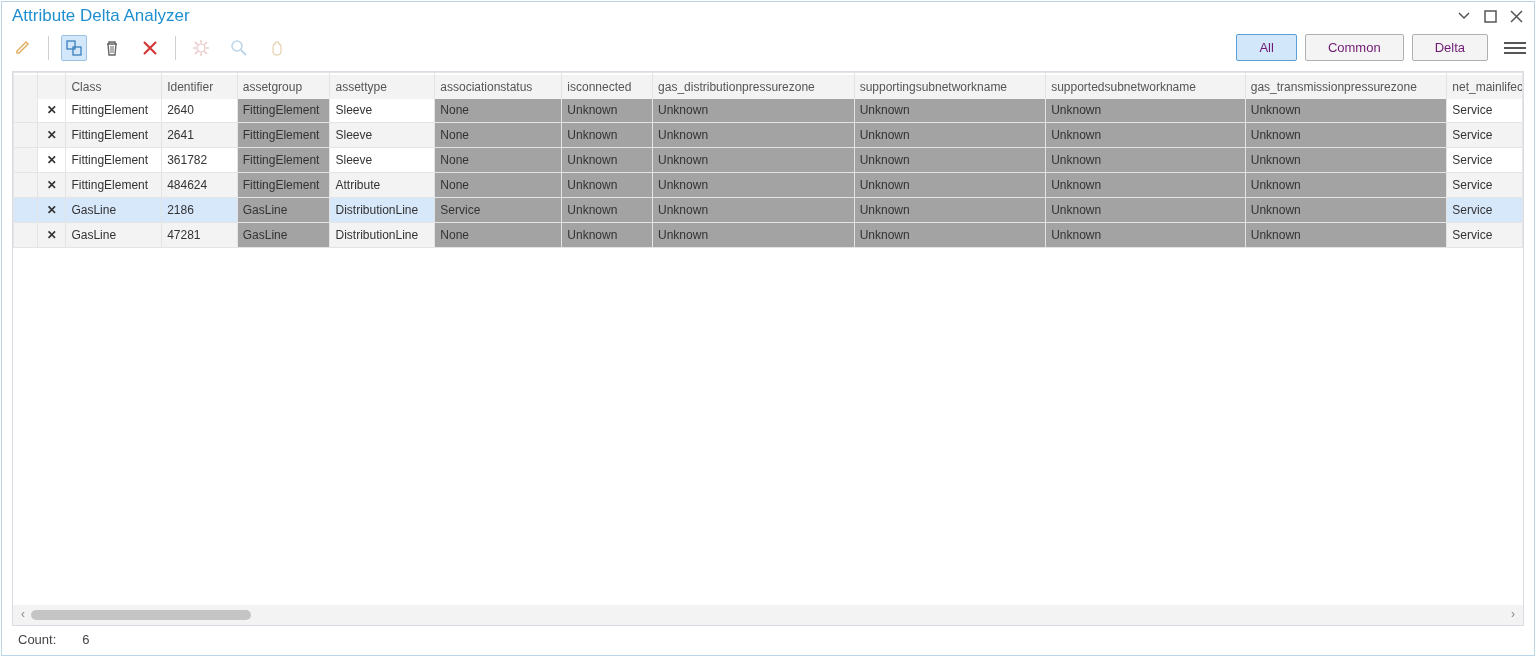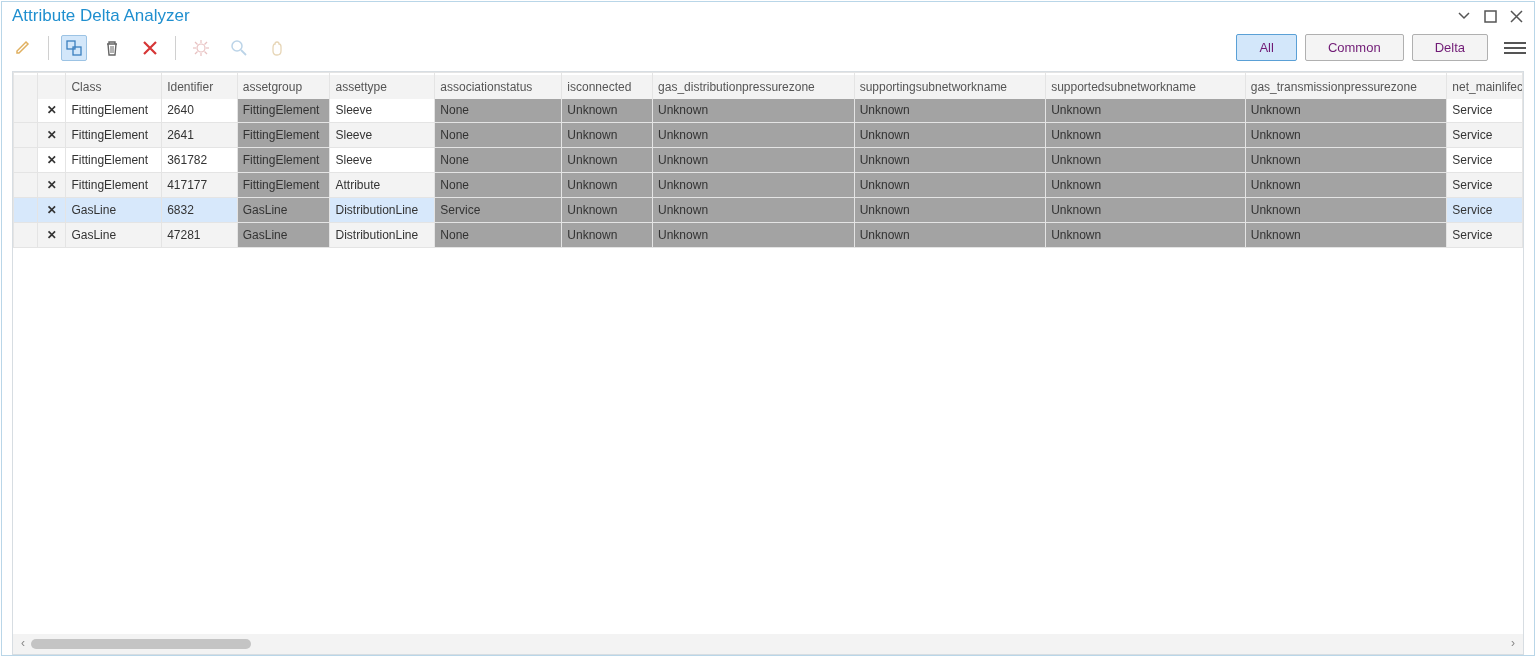--- a/index.html
+++ b/index.html
@@ -256,36 +256,36 @@
               <td class="shaded">Unknown</td>
               <td class="shaded">Unknown</td>
               <td class="shaded">Unknown</td>
               <td class="shaded">Unknown</td>
               <td>Service</td>
             </tr>
             <tr class="alt">
               <td style="background: rgb(243, 243, 243);"></td>
               <td class="col-del"><span class="del-x">✕</span></td>
               <td>FittingElement</td>
-              <td>417177</td>
+              <td>484624</td>
               <td class="shaded">FittingElement</td>
               <td>Attribute</td>
               <td class="shaded">None</td>
               <td class="shaded">Unknown</td>
               <td class="shaded">Unknown</td>
               <td class="shaded">Unknown</td>
               <td class="shaded">Unknown</td>
               <td class="shaded">Unknown</td>
               <td>Service</td>
             </tr>
             <tr class="sel">
               <td style="background: rgb(215, 232, 251);"></td>
               <td class="col-del"><span class="del-x">✕</span></td>
               <td>GasLine</td>
-              <td>6832</td>
+              <td>2186</td>
               <td class="shaded">GasLine</td>
               <td>DistributionLine</td>
               <td class="shaded">Service</td>
               <td class="shaded">Unknown</td>
               <td class="shaded">Unknown</td>
               <td class="shaded">Unknown</td>
               <td class="shaded">Unknown</td>
               <td class="shaded">Unknown</td>
               <td>Service</td>
             </tr>
@@ -309,13 +309,17 @@
     </div>
     <div class="hscroll">
       <div class="arrow left">‹</div>
       <div class="track">
         <div class="thumb"></div>
       </div>
       <div class="arrow right">›</div>
     </div>
   </div>
 
+  <div class="statusbar">
+    <span>Count:</span>
+    <span>6</span>
+  </div>
 </div>
 
 </body></html>

